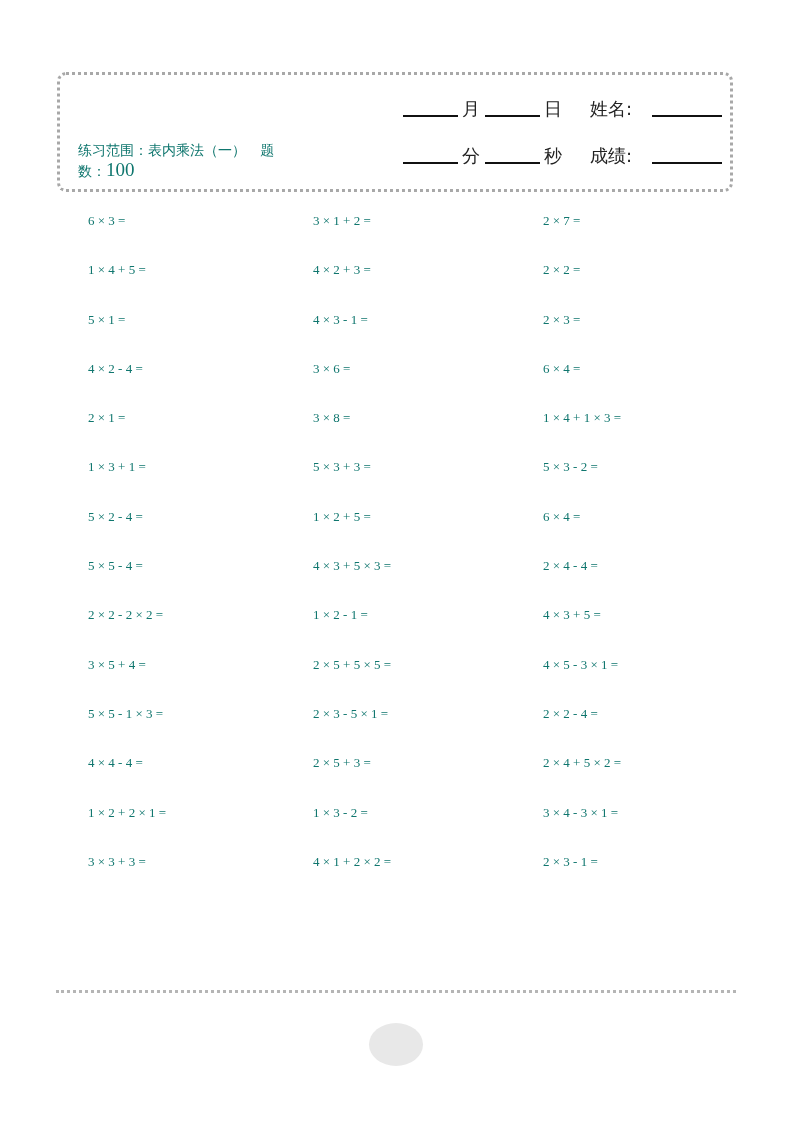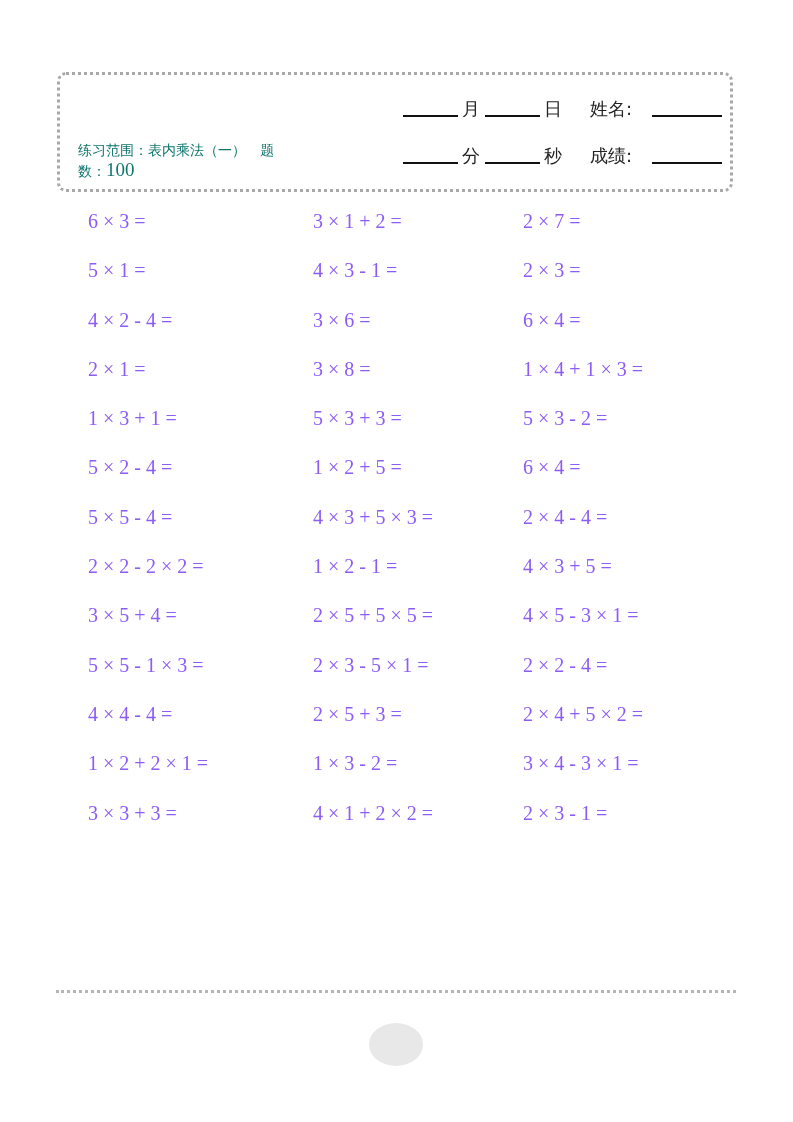--- a/index.html
+++ b/index.html
@@ -65,29 +65,29 @@
       top: 208px;
       width: 650px;
     }
     .prow {
       height: 49.3px;
       position: relative;
     }
     .prob {
       position: absolute;
       top: 0;
-      font-size: 20px;
+      font-size: 13px;
       line-height: 26px;
       white-space: pre;
-      color: #8b5cf6;
+      color: #0f766e;
       font-family: "Liberation Serif", serif;
     }
     .prob.c0 { left: 0; }
     .prob.c1 { left: 225px; }
-    .prob.c2 { left: 435px; }
+    .prob.c2 { left: 455px; }
     .footer-line {
       position: absolute;
       left: 56px;
       top: 990px;
       width: 680px;
       border-top: 3px dotted #b5b5b5;
     }
     .page-badge {
       position: absolute;
       left: 369px;
@@ -126,20 +126,25 @@
   <span class="blank long"></span>
 </div>
 
 <div class="problems">
   <div class="prow">
     <span class="prob c0">6 × 3 =</span>
     <span class="prob c1">3 × 1 + 2 =</span>
     <span class="prob c2">2 × 7 =</span>
   </div>
   <div class="prow">
+    <span class="prob c0">1 × 4 + 5 =</span>
+    <span class="prob c1">4 × 2 + 3 =</span>
+    <span class="prob c2">2 × 2 =</span>
+  </div>
+  <div class="prow">
     <span class="prob c0">5 × 1 =</span>
     <span class="prob c1">4 × 3 - 1 =</span>
     <span class="prob c2">2 × 3 =</span>
   </div>
   <div class="prow">
     <span class="prob c0">4 × 2 - 4 =</span>
     <span class="prob c1">3 × 6 =</span>
     <span class="prob c2">6 × 4 =</span>
   </div>
   <div class="prow">

